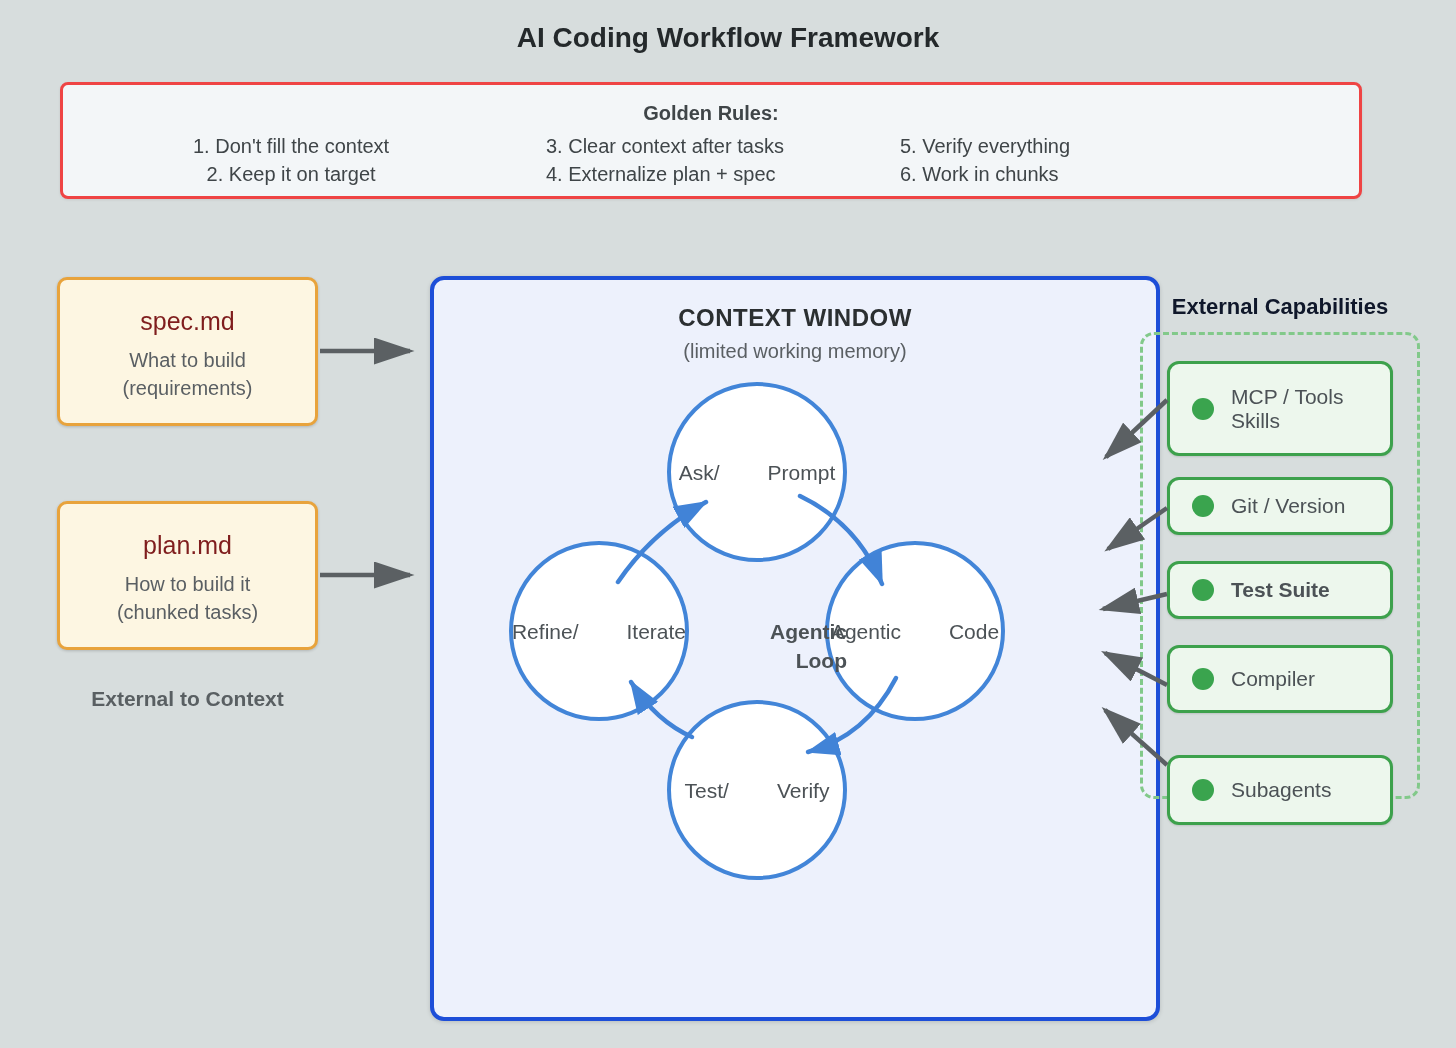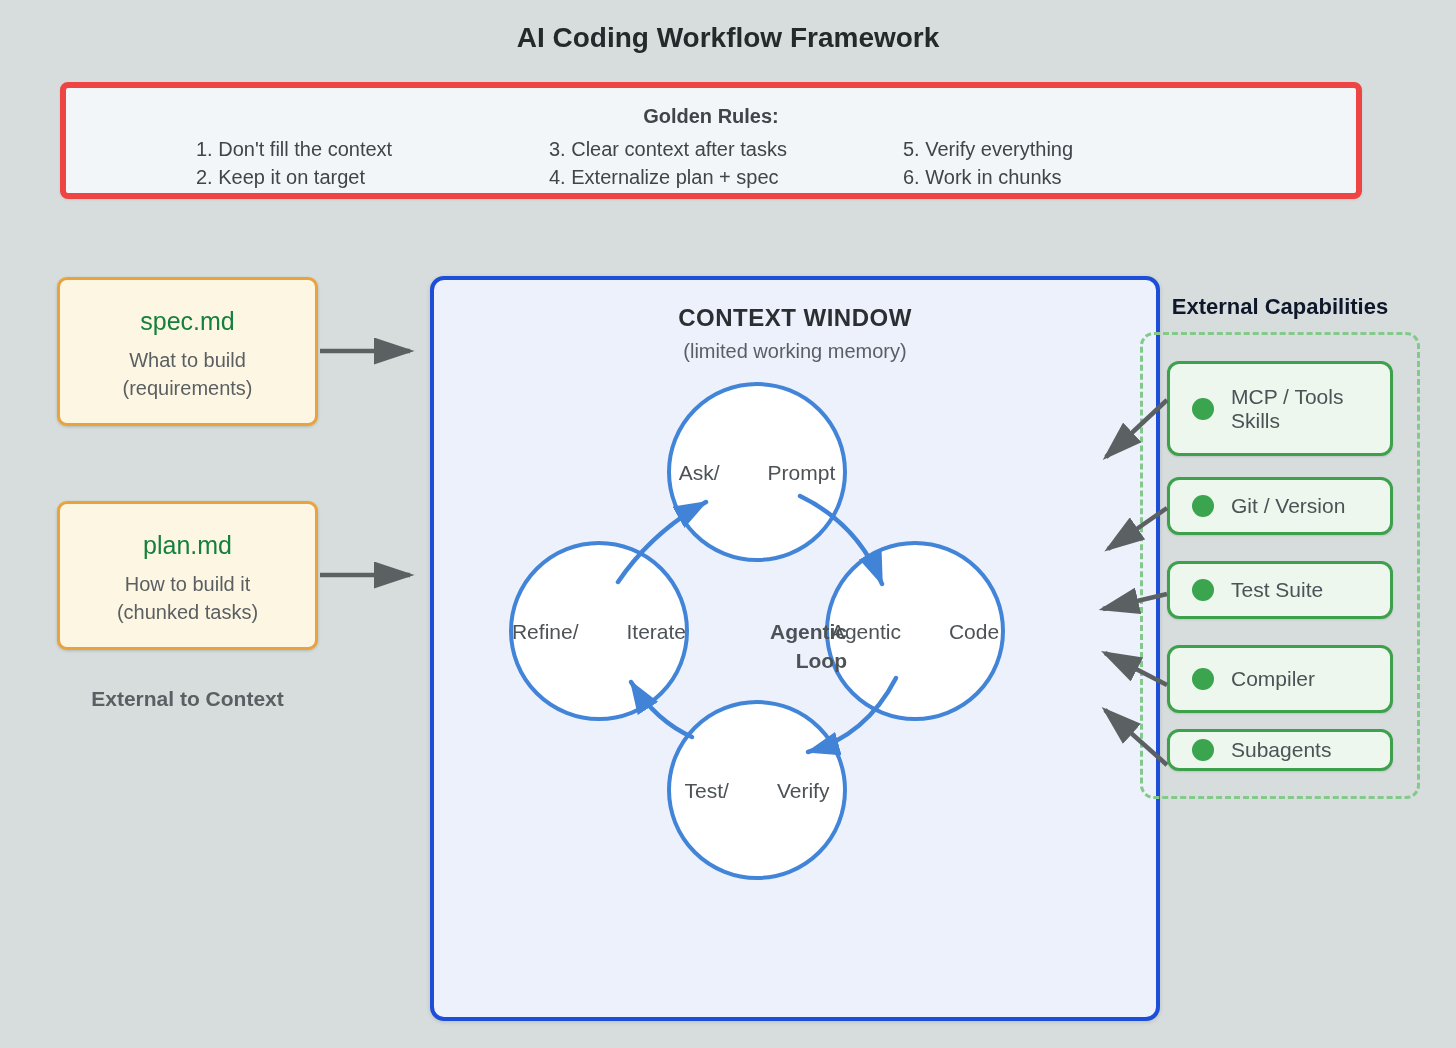--- a/index.html
+++ b/index.html
@@ -9,38 +9,38 @@
     background:#d7dddd; overflow:hidden;
     font-family:"Liberation Sans", sans-serif;
   }
   .page-title {
     position:absolute; top:22px; left:0; width:100%;
     text-align:center; font-size:28px; font-weight:bold; color:#24292b;
   }
   
   .golden-rules {
     position:absolute; left:60px; top:82px; width:1302px; height:117px;
-    background:#f3f6f8; border:6px solid #ef4444; border-radius:8px;
+    background:#f3f6f8; border:3px solid #ef4444; border-radius:8px;
     box-shadow:0 1px 3px rgba(0,0,0,0.08);
   }
   .golden-rules .gr-heading {
     position:absolute; top:17px; left:0; width:100%;
     text-align:center; font-size:20px; font-weight:bold; color:#3f4548;
   }
   .gr-col { position:absolute; top:47px; font-size:20px; color:#3f4548; line-height:28px; white-space:nowrap; }
-  .gr-col-1 { left:130px; }
+  .gr-col-1 { left:130px;text-align:center; }
   .gr-col-2 { left:483px; }
   .gr-col-3 { left:837px; }
   
   .file-box {
     position:absolute; left:57px; width:261px; height:149px;
     background:#fdf6e2; border:3px solid #e8a33c; border-radius:10px;
     text-align:center; box-shadow:0 1px 3px rgba(0,0,0,0.18);
   }
-  .file-box .file-name { margin-top:27px; font-size:25px; color:#15803d; }
+  .file-box .file-name { margin-top:27px; font-size:25px; color:#7f1d1d; }
   .file-box .file-desc { margin-top:10px; font-size:20px; color:#5a5f63; line-height:28px; }
   .file-box-spec { top:277px; }
   .file-box-plan { top:501px; }
   .external-files-label {
     position:absolute; left:57px; top:687px; width:261px; text-align:center;
     font-size:21px; font-weight:bold; color:#595f62;
   }
   
   .context-window {
     position:absolute; left:430px; top:276px; width:730px; height:745px;
@@ -84,23 +84,23 @@
     display:flex; align-items:center; padding-left:22px;
     box-shadow:0 1px 2px rgba(0,0,0,0.12);
   }
   .cap-box .cap-dot {
     width:22px; height:22px; border-radius:50%; background:#3aa44e;
     flex-shrink:0; margin-right:17px;
   }
   .cap-box .cap-label { font-size:21px; color:#4c5256; line-height:24px; padding-right:8px; }
   .cap-box-0 { top:361px; height:95px; }
   .cap-box-1 { top:477px; height:58px; }
-  .cap-box-2 { top:561px; height:58px; }
+  .cap-box-2 { top:561px; height:58px;font-weight:bold; }
   .cap-box-3 { top:645px; height:68px; }
-  .cap-box-4 { top:729px; height:42px; }
+  .cap-box-4 { top:755px; height:70px; }
   
   .arrow-layer {
     position:absolute; left:0; top:0; width:1456px; height:1048px;
     pointer-events:none; z-index:10;
   }
 </style>
 </head>
 <body>
 
 <div class="canvas">

